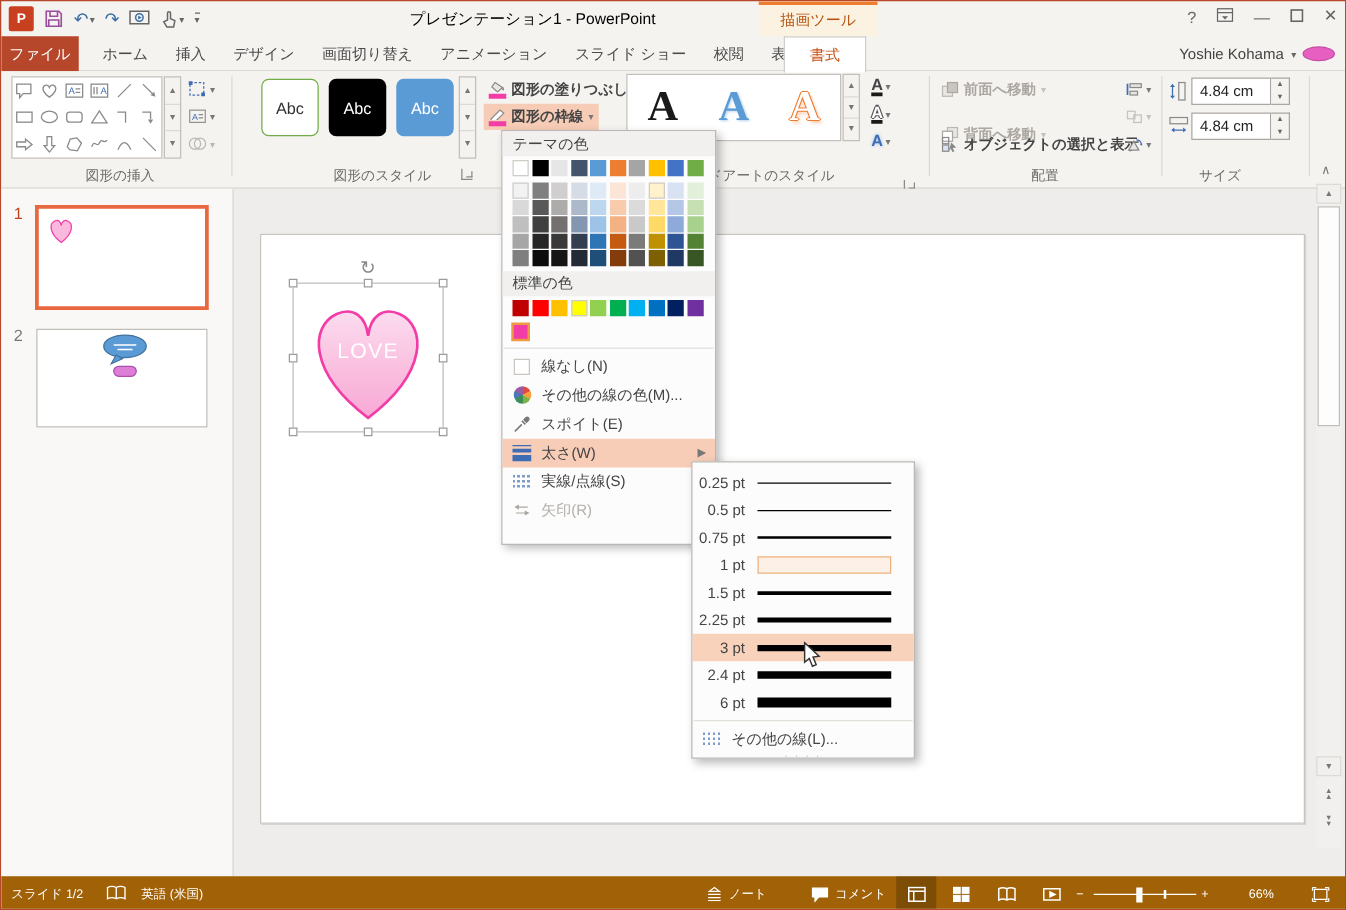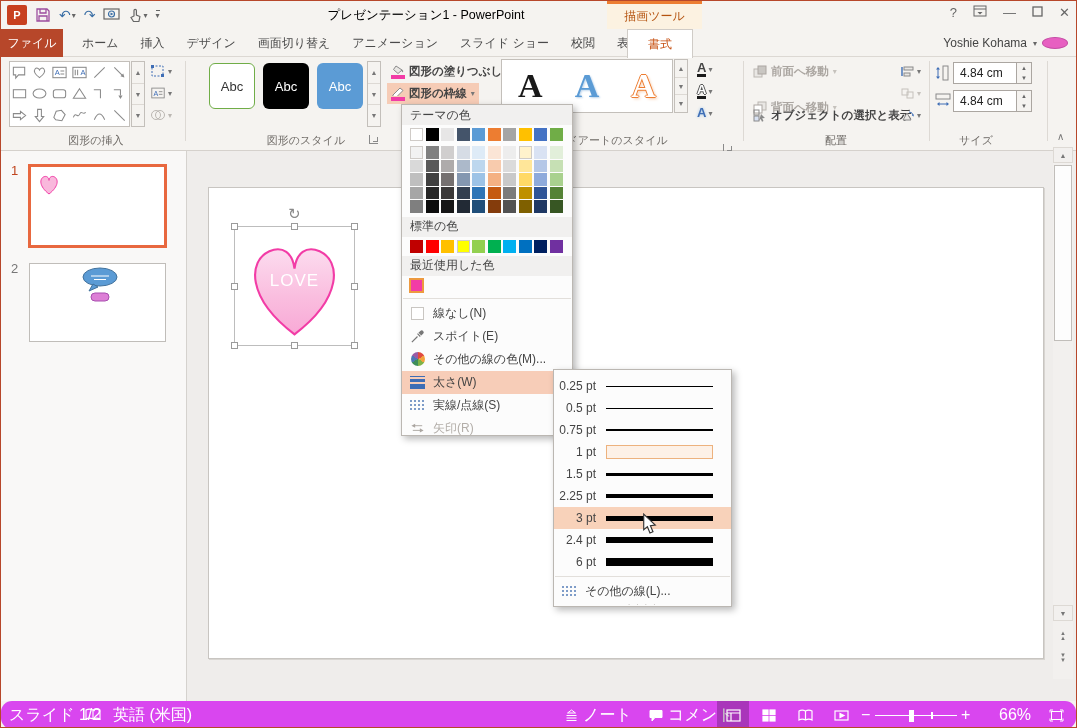--- a/index.html
+++ b/index.html
@@ -74,21 +74,21 @@
   .rot-handle{position:absolute;left:53px;top:-22px;color:#8A8A8A;font-size:15px;}
   .love{position:absolute;left:0;top:44px;width:100%;text-align:center;color:#fff;font-size:17px;letter-spacing:1px;}
   .vscroll{position:absolute;left:1052px;top:-4px;width:20px;height:532px;background:#F2F0EE;}
   .varrow{position:absolute;left:0;width:20px;height:16px;display:flex;align-items:center;justify-content:center;
           font-size:7px;color:#777;background:#F2F0EE;border:1px solid #DDD9D4;}
   .vthumb{position:absolute;left:1px;top:18px;width:18px;height:176px;background:#FDFDFD;border:1px solid #C1BEBA;}
   .dblchev{position:absolute;left:0;width:20px;height:18px;display:flex;flex-direction:column;align-items:center;justify-content:center;
            font-size:6px;line-height:5px;color:#777;}
 
   
-  .statusbar{position:absolute;left:0;top:700px;width:100%;height:28px;background:#d946ef;color:#fff;font-size:16px;border-radius:11px;}
+  .statusbar{position:absolute;left:0;top:700px;width:100%;height:28px;background:#a16207;color:#fff;font-size:10px;}
   .sb{position:absolute;top:0;height:28px;display:flex;align-items:center;gap:5px;}
   .viewbtn{position:absolute;top:0;width:32px;height:28px;display:flex;align-items:center;justify-content:center;}
   .viewbtn svg{stroke:#fff;fill:none;stroke-width:1.2;}
   .active-view{background:rgba(0,0,0,.22);}
   .ztrack{position:absolute;top:13.5px;width:82px;height:1.5px;background:#fff;}
   .zthumb{position:absolute;top:-5px;width:5px;height:12px;background:#fff;}
   .ztick{position:absolute;top:-2.5px;width:1.5px;height:7px;background:#fff;}
 
   
   .menu{position:absolute;background:#FCFCFC;border:1px solid #BBB7B2;box-shadow:3px 3px 7px rgba(0,0,0,.28);z-index:10;}
@@ -687,46 +687,45 @@
         <span class="sw" style="background: rgb(255, 0, 0);"></span>
         <span class="sw" style="background: rgb(255, 192, 0);"></span>
         <span class="sw lt" style="background: rgb(255, 255, 0);"></span>
         <span class="sw" style="background: rgb(146, 208, 80);"></span>
         <span class="sw" style="background: rgb(0, 176, 80);"></span>
         <span class="sw" style="background: rgb(0, 176, 240);"></span>
         <span class="sw" style="background: rgb(0, 112, 192);"></span>
         <span class="sw" style="background: rgb(0, 32, 96);"></span>
         <span class="sw" style="background: rgb(112, 48, 160);"></span>
       </div>
-    <div class="mhdr">最近使用した色</div>
     <div class="swrow">
         <span class="sw recent-sel" style="background: rgb(242, 60, 166);"></span>
       </div>
     <div class="msep"></div>
     <div>
         <div class="mi">
           <span class="mico">
             <span class="sw-none"></span>
           </span>
           <span>線なし(N)</span>
+        </div>
+        <div class="mi">
+          <span class="mico">
+            <span class="color-wheel"></span>
+          </span>
+          <span>その他の線の色(M)...</span>
         </div>
         <div class="mi">
           <span class="mico">
             <svg width="15" height="15" viewBox="0 0 16 16">
               <path d="M2,14 l6,-6 M8,5 l3,3" stroke="#777" fill="none" stroke-width="1.3"></path>
               <path d="M9,4 l3,3 2,-2 a1.5,1.5 0 0 0 -3,-3 z" fill="#777"></path>
             </svg>
           </span>
           <span>スポイト(E)</span>
-        </div>
-        <div class="mi">
-          <span class="mico">
-            <span class="color-wheel"></span>
-          </span>
-          <span>その他の線の色(M)...</span>
         </div>
         <div class="mi hover">
           <span class="mico">
             <span class="lw">
               <i style="height:1.5px"></i>
               <i style="height:3px"></i>
               <i style="height:5px"></i>
             </span>
           </span>
           <span>太さ(W)</span>

